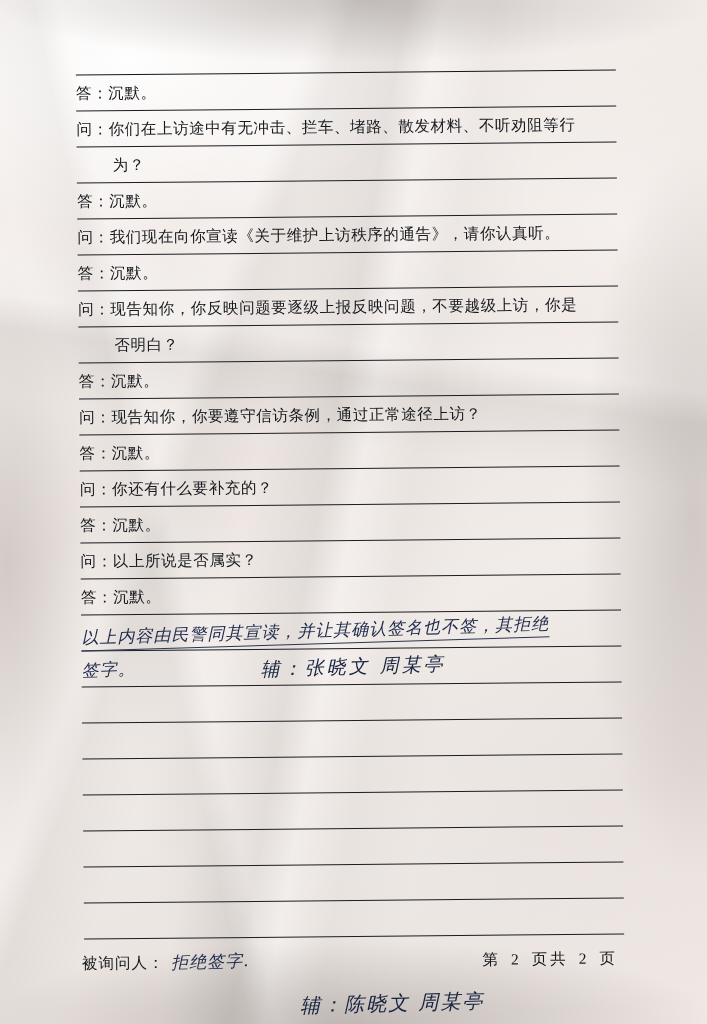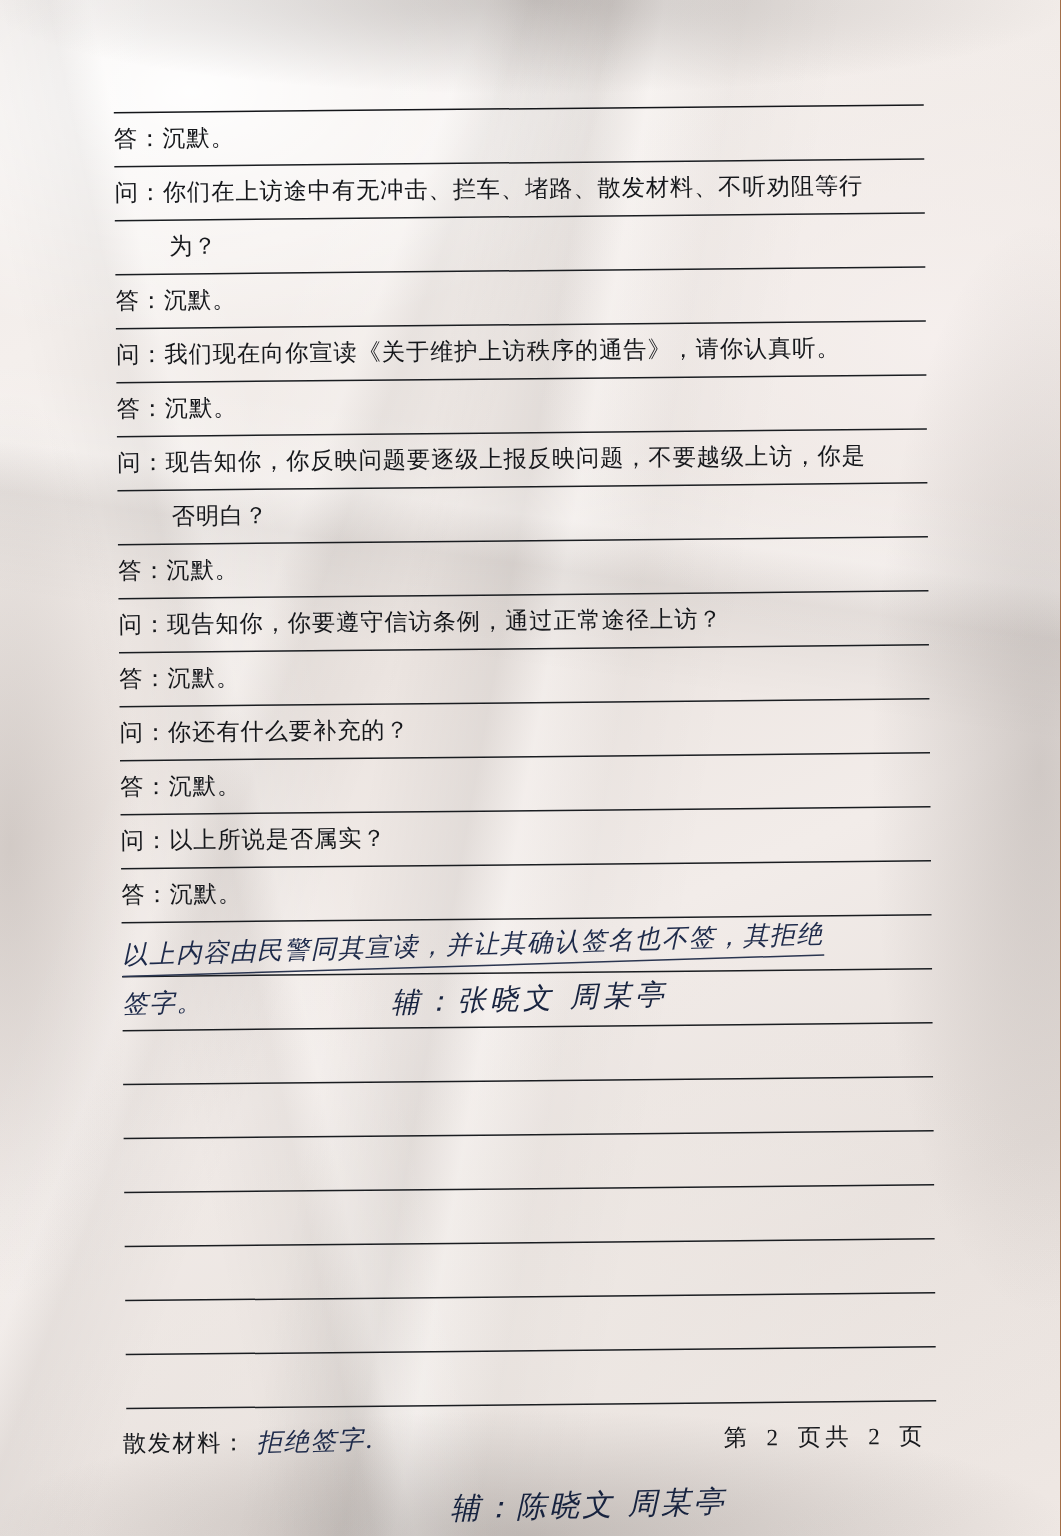--- a/index.html
+++ b/index.html
@@ -228,21 +228,21 @@
     <div class="line blank"></div>
     <div class="line blank"></div>
     <div class="line blank"></div>
     <div class="line blank"></div>
     <div class="line blank"></div>
 
   </div>
 
   <div class="footer">
     <div class="left">
-      <span>散发材料：</span>
+      <span>被询问人：</span>
       <span class="hand">拒绝签字.</span>
     </div>
     <div class="right">
       <span>第</span>
       <span>2</span>
       <span>页共</span>
       <span>2</span>
       <span>页</span>
     </div>
   </div>

